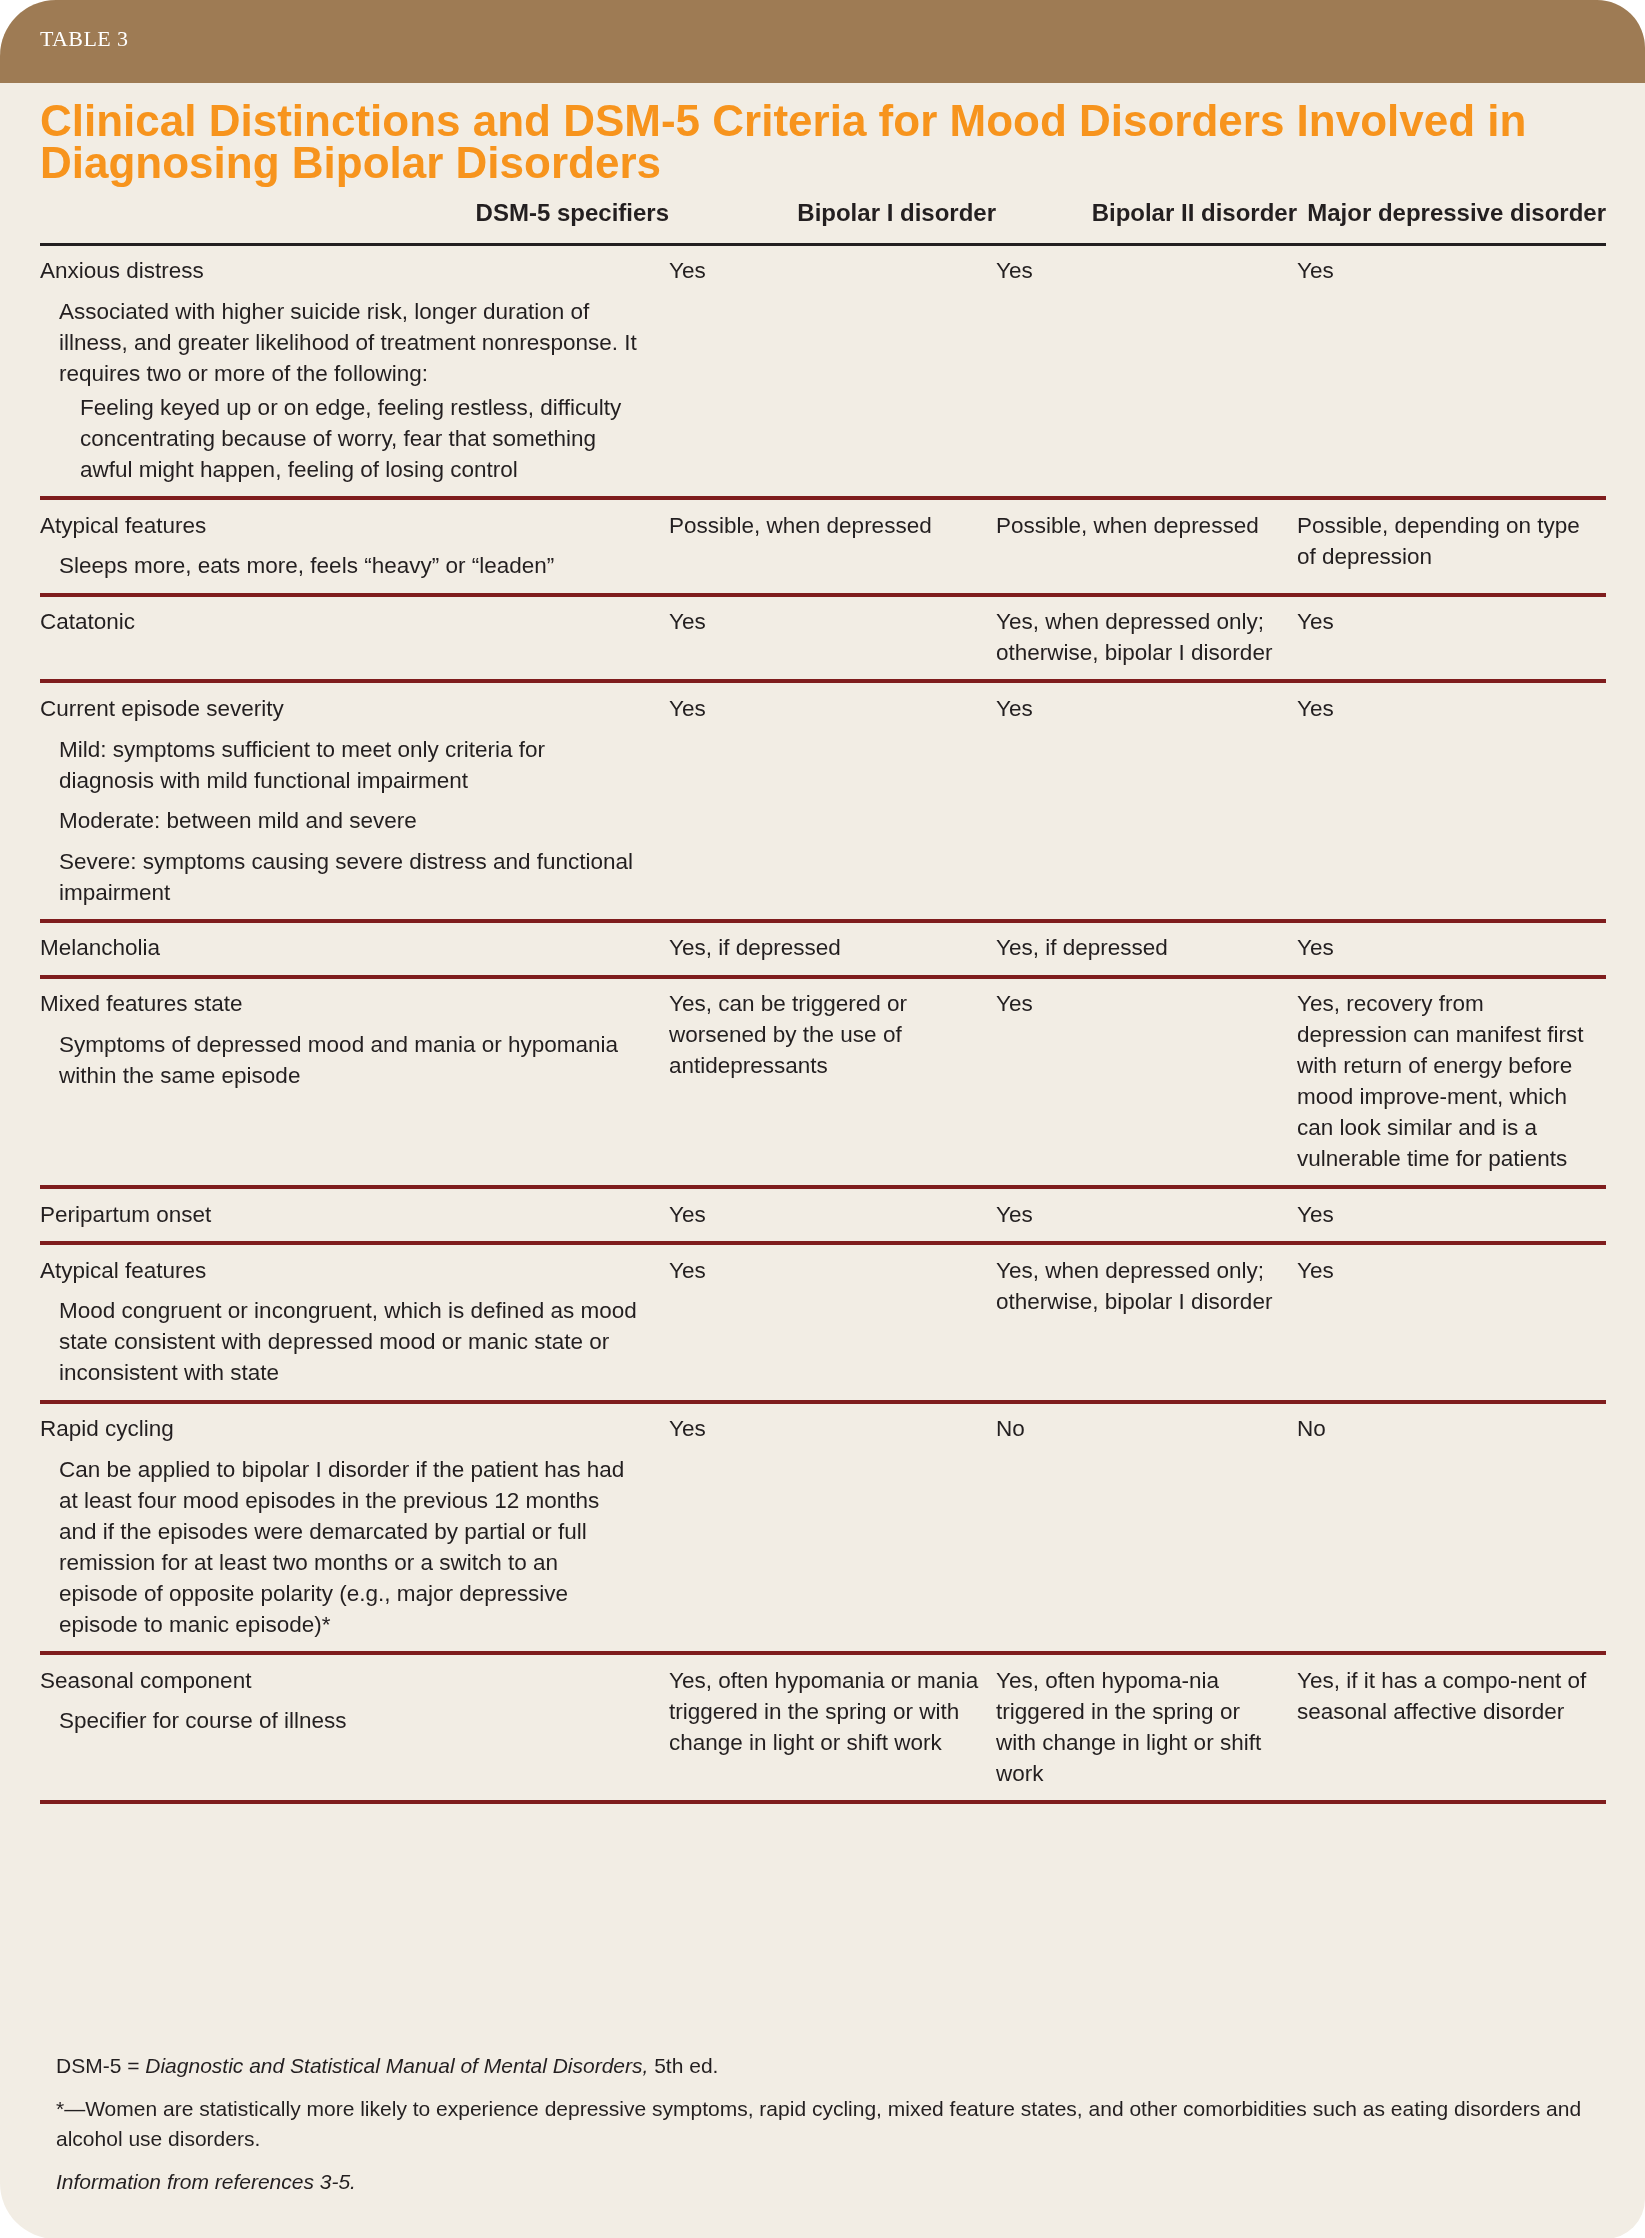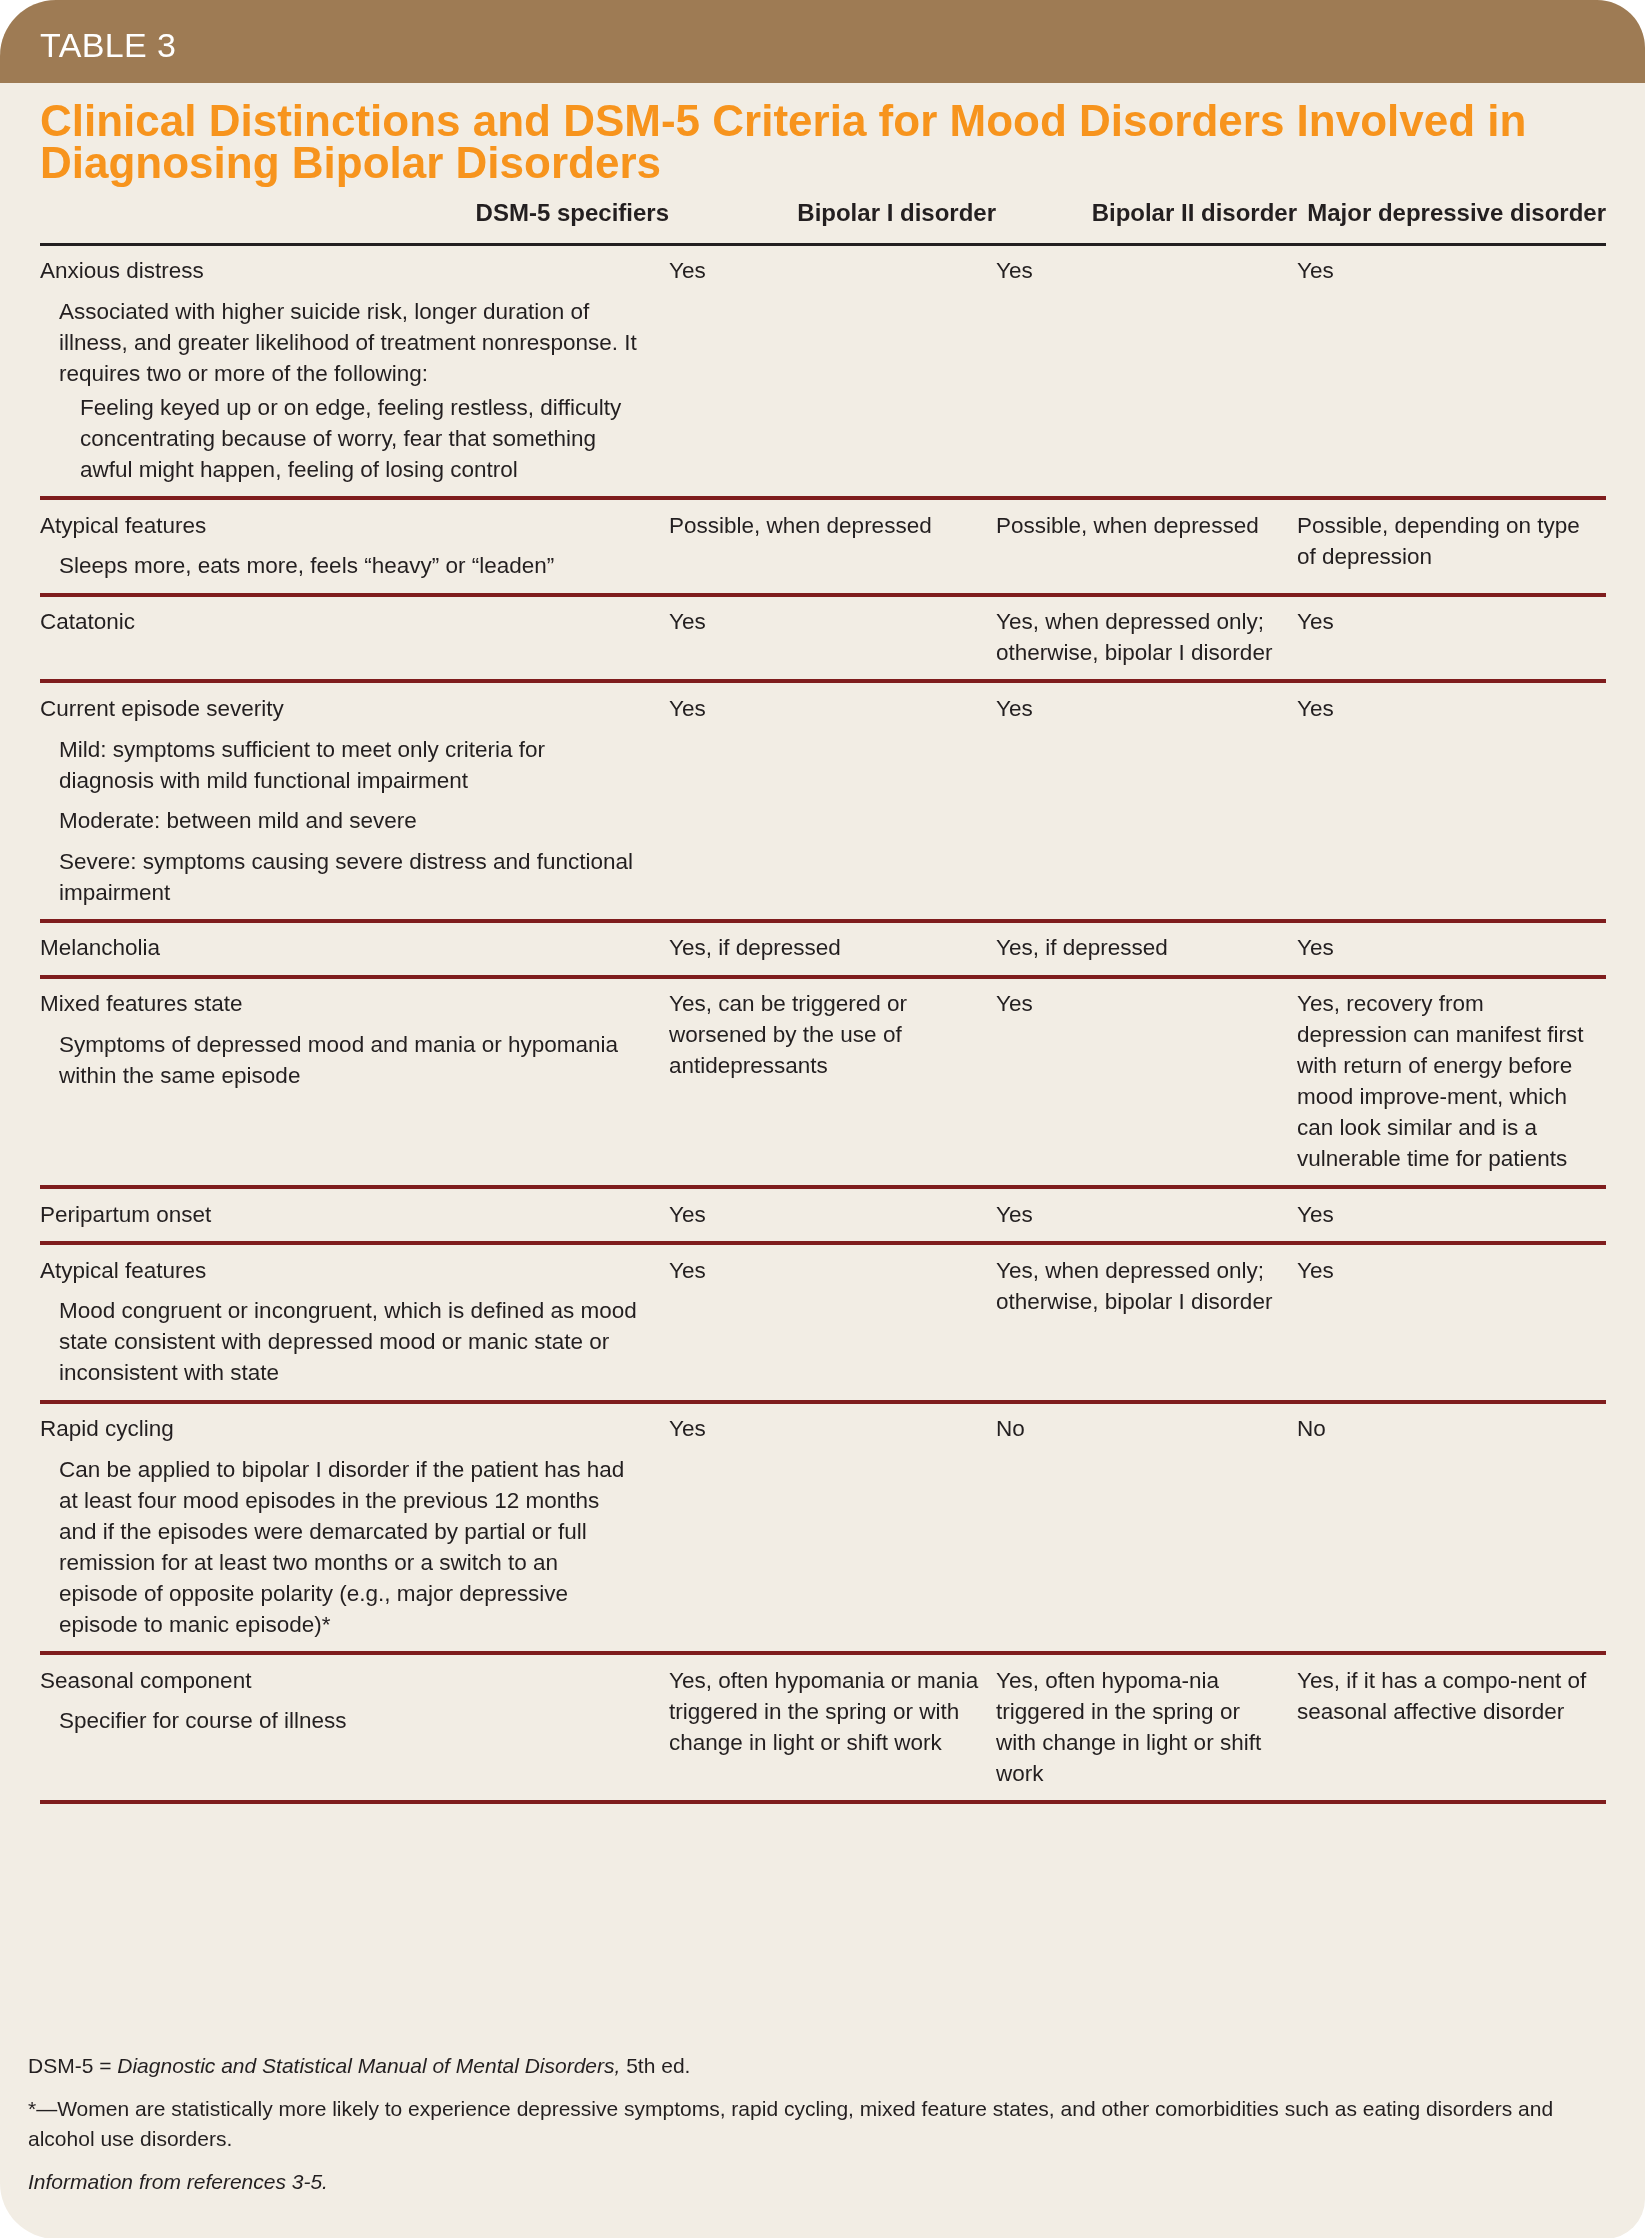--- a/index.html
+++ b/index.html
@@ -11,22 +11,22 @@
     border-top-left-radius: 56px; border-top-right-radius: 48px;
     border-bottom-left-radius: 56px; border-bottom-right-radius: 40px;
     overflow: hidden;
   }
   .header-bar {
     position: absolute; left: 0; top: 0; width: 1645px; height: 83px;
     background: #9e7b54;
   }
   .table-label {
     position: absolute; left: 40px; top: 26px;
-    color: #ffffff; font-size: 34px; letter-spacing: 0.4px;
-    font-family: Liberation Sans, sans-serif;
+    color: #ffffff; font-size: 22px; letter-spacing: 0.4px;
+    font-family: Liberation Serif, serif;
   }
   .title {
     position: absolute; left: 40px; top: 100px; width: 1525px;
     color: #f7941d; font-size: 44px; font-weight: bold; line-height: 42px;
     font-family: "Liberation Sans", sans-serif;
   }
   table.data {
     position: absolute; left: 40px; top: 191px; width: 1565px;
     border-collapse: collapse; table-layout: fixed;
     color: #231f20; font-size: 22.5px; line-height: 31px;
@@ -40,21 +40,21 @@
     text-align: right; font-weight: bold; font-size: 24px;
     padding: 6.4px 0 14.4px 0; border-bottom: 3.2px solid #231f20;
     white-space: nowrap;
   }
   td { vertical-align: top; padding: 9.6px 16px 11.2px 0; }
   tr.row td { border-bottom: 4px solid #7f1d1d; }
   .spec-name { display: block; }
   .spec-desc { display: block; padding-left: 19px; margin-top: 9.6px; padding-right: 16px; }
   .spec-sub { display: block; padding-left: 40px; margin-top: 3px; padding-right: 16px; }
   .footnotes {
-    position: absolute; left: 28px; top: 2051px; width: 1573px;
+    position: absolute; left: 56px; top: 2051px; width: 1573px;
     color: #231f20; font-size: 21px; line-height: 30px;
     font-family: "Liberation Sans", sans-serif;
   }
   .footnotes p { margin: 0 0 13px 0; }
   .italic { font-style: italic; }
 </style>
 </head>
 <body>
 
 <div class="panel">

